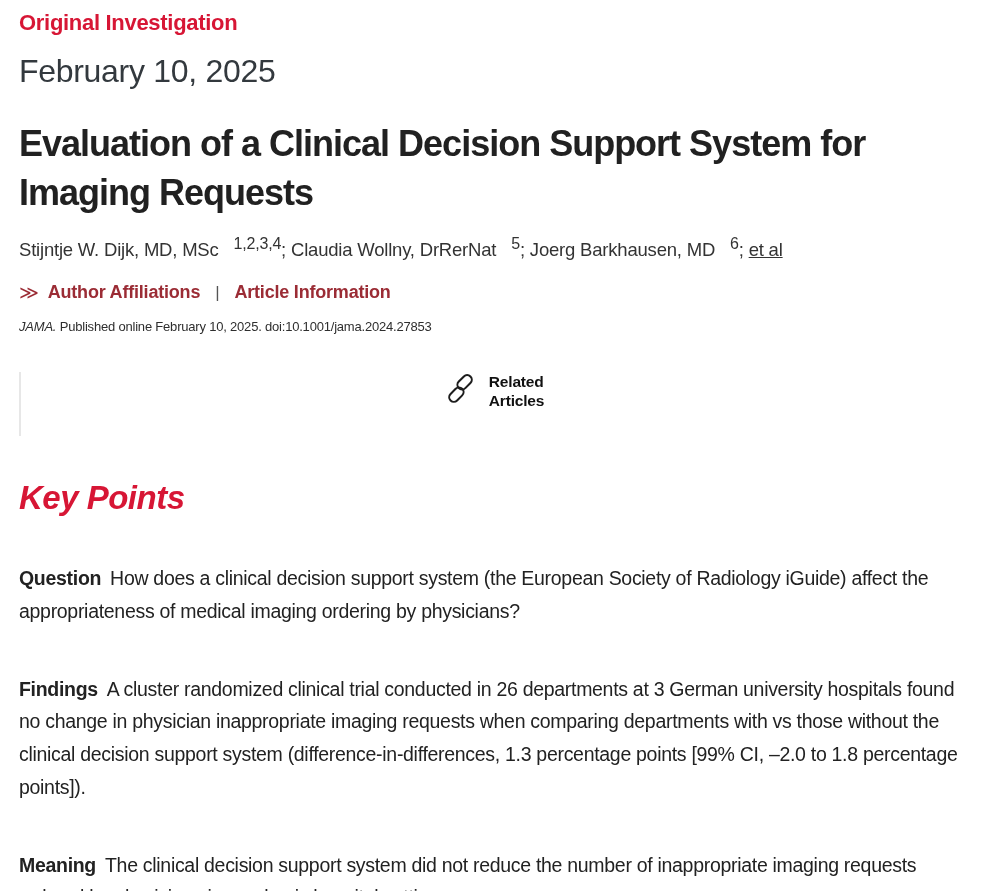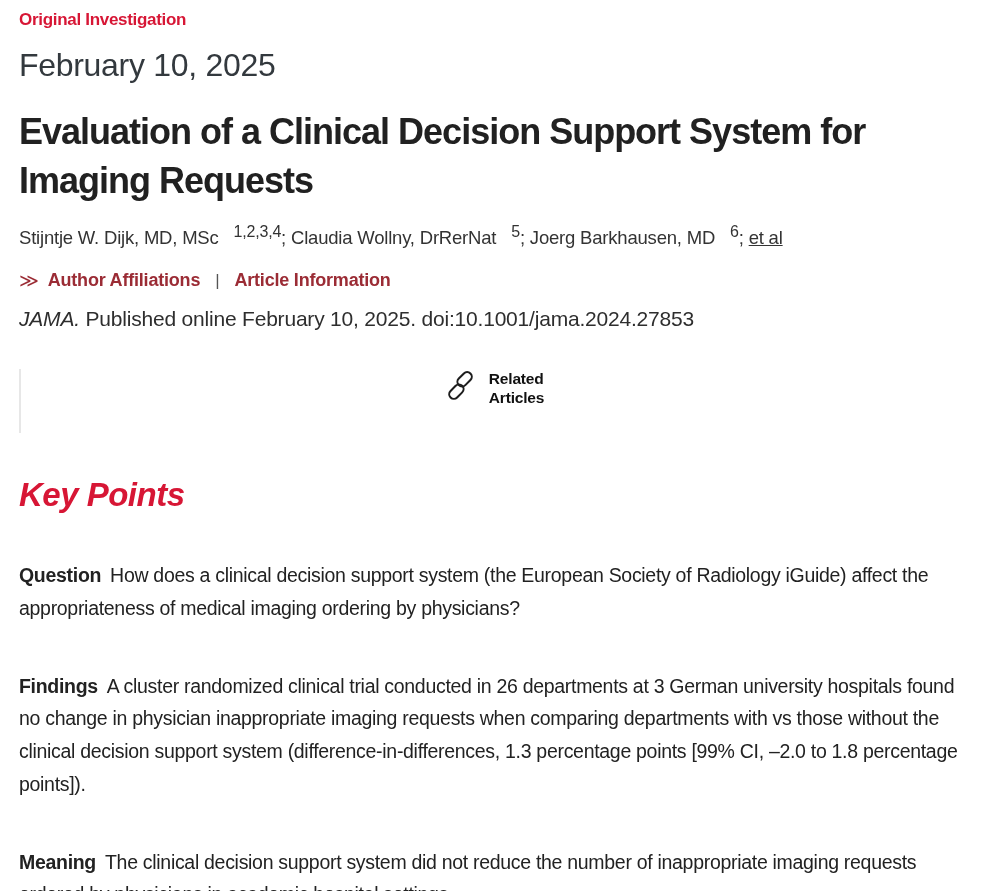--- a/index.html
+++ b/index.html
@@ -11,32 +11,32 @@
   }
   .page {
     width: 1000px;
     min-height: 891px;
     padding: 10px 30px 20px 19px;
   }
 
   .category {
     color: #d71635;
     font-weight: bold;
-    font-size: 17px;
+    font-size: 22px;
     letter-spacing: -0.3px;
     cursor: pointer;
   }
   .date {
     margin-top: 17px;
     font-size: 32px;
     color: #33393e;
     letter-spacing: -0.3px;
   }
   .title {
-    margin-top: 24px;
+    margin-top: 30px;
     font-size: 36px;
     font-weight: bold;
     color: #212121;
     letter-spacing: -1px;
     line-height: 1.35;
   }
   .subtitle {
     font-size: 36px;
     font-weight: normal;
     color: #2e2e2e;
@@ -74,21 +74,21 @@
     color: #9b2c35;
   }
   .meta-link { cursor: pointer; color: #9b2c35; font-weight: bold; }
   .meta-divider {
     color: #555;
     margin: 0 15px;
     font-size: 17px;
   }
   .citation {
     margin-top: 15px;
-    font-size: 21px;
+    font-size: 13px;
     color: #2e2e2e;
     letter-spacing: -0.2px;
   }
   .citation .journal { font-style: italic; }
 
   .related-strip {
     position: relative;
     margin-top: 37px;
     height: 66px;
     display: flex;

